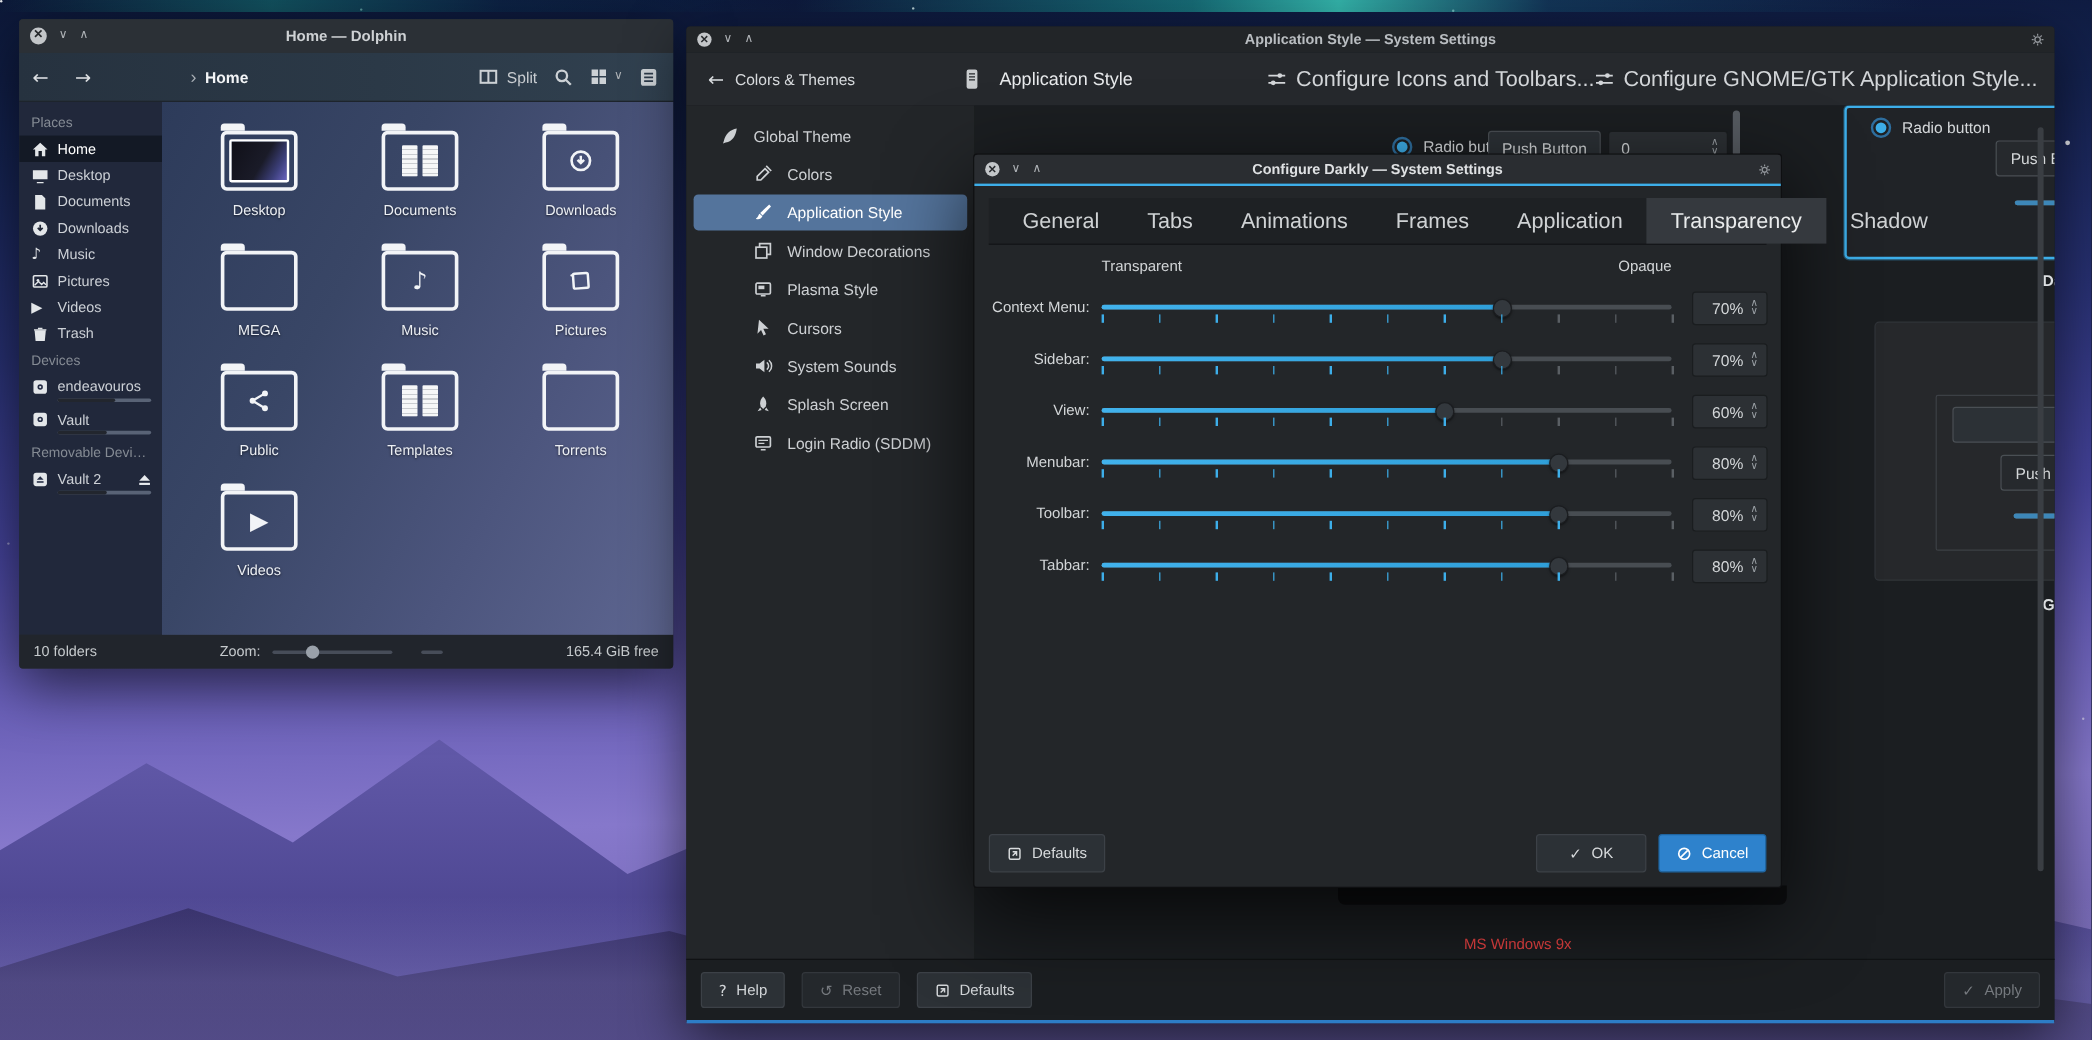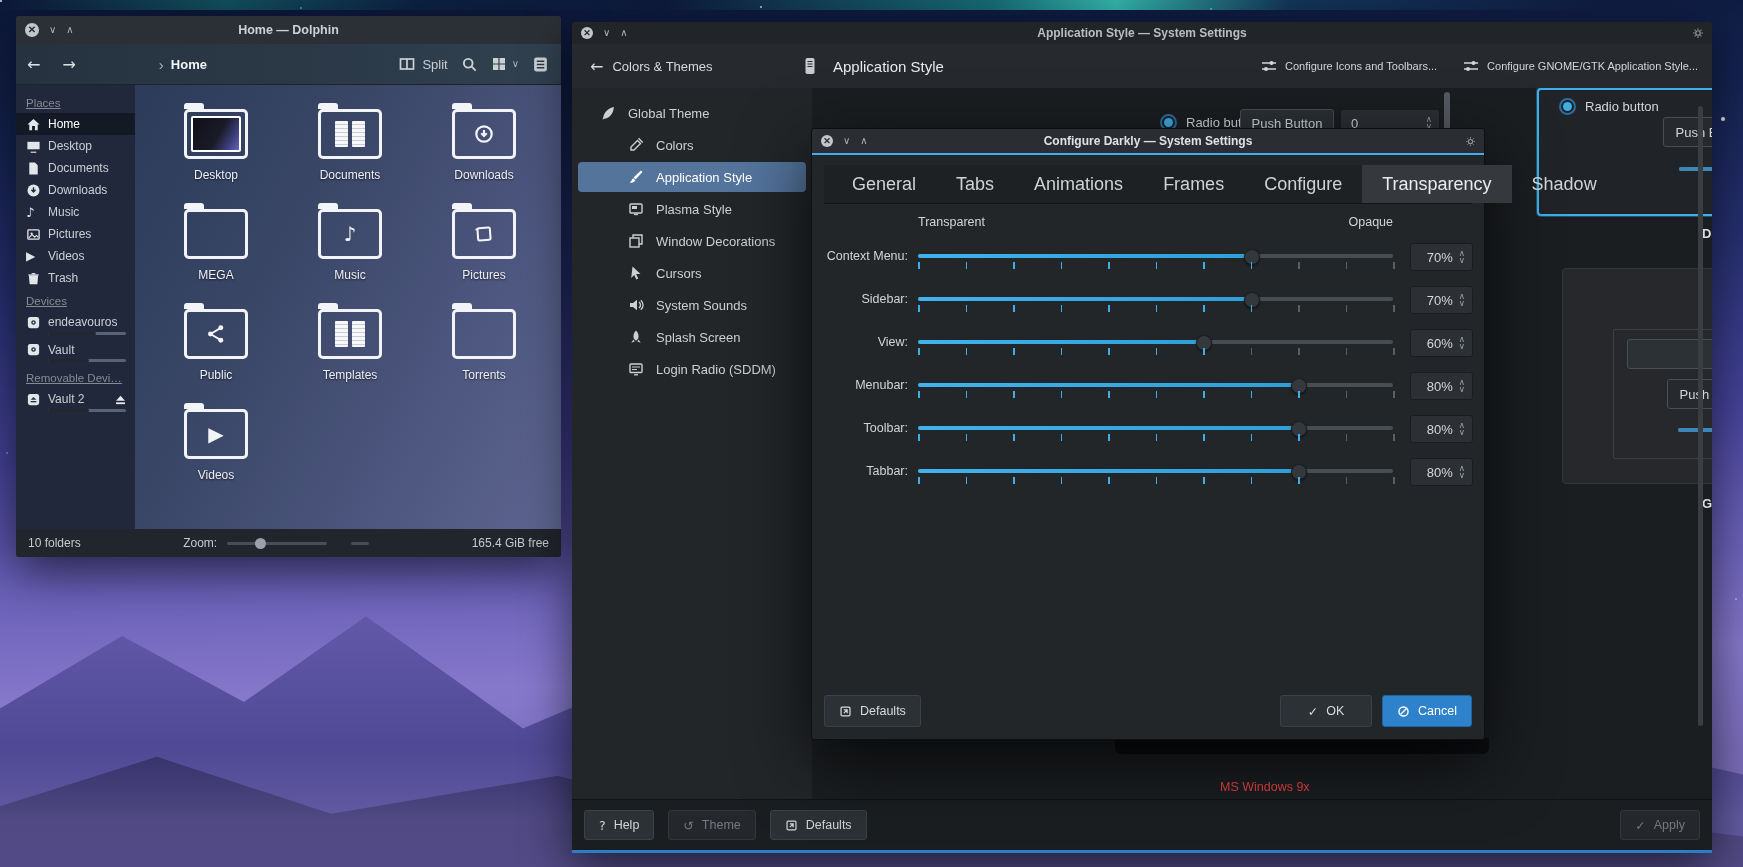--- a/index.html
+++ b/index.html
@@ -49,21 +49,21 @@
     background:linear-gradient(90deg,#26323f,#2b3947 55%,#314150);border-bottom:1px solid #1d242c;
     color:#d3d7da;font-size:13px;}
   .d-toolbar .navarrow{font-size:16px;color:#dde0e3;padding:0 11px;font-family:"DejaVu Sans",sans-serif;}
   .crumbs{display:flex;align-items:center;gap:7px;margin-left:72px;}
   .crumbs .sep{color:#aab0b6;font-size:15px;}
   .crumbs .here{font-weight:bold;color:#f2f4f6;font-size:13px;}
   .d-tool-right{margin-left:auto;display:flex;align-items:center;gap:13px;padding-right:12px;color:#ccd1d5;}
   .d-tool-right .lbl{font-size:13px;color:#c9cdd1;}
   .d-body{flex:1;display:flex;min-height:0;}
   .d-sidebar{width:119px;background:rgba(33,40,60,.95);padding-top:6px;font-size:12px;color:#c3c7cd;overflow:hidden;}
-  .p-head{color:#858b94;font-size:11.5px;padding:6px 0 4px 10px;text-decoration:underline;}
+  .p-head{color:#858b94;font-size:11.5px;padding:6px 0 4px 10px;}
   .p-item{display:flex;align-items:center;gap:7px;padding:3.5px 0 3.5px 10px;color:#ccd0d6;}
   .p-item .icon{width:15px;height:15px;color:#e3e6e9;}
   .p-item.sel{background:rgba(17,22,34,.85);color:#fff;}
   .dev-item{padding-bottom:1px;}
   .usage{margin:1px 0 4px 32px;width:78px;height:3px;background:#596376;border-radius:2px;position:relative;}
   .usage i{position:absolute;left:0;top:0;bottom:0;background:#22262e;border-radius:2px;}
   .eject{margin-left:auto;margin-right:8px;color:#e8ebee;}
   .d-main{flex:1;position:relative;
     background:linear-gradient(118deg,#2d3b5a 0%,#394666 35%,#4c557d 68%,#5e6691 100%);}
   .fgrid{position:absolute;left:14px;top:6px;display:grid;grid-template-columns:repeat(3,134px);grid-auto-rows:100px;}
@@ -90,21 +90,21 @@
     border-bottom:3px solid #2d7dc6;}
   #syss .tbar{height:22px;background:#222528;border-radius:3px 3px 0 0;}
   #syss .tbar .title{font-size:12px;color:#b9bdc1;}
   .s-header{position:absolute;top:22px;left:0;right:0;height:44px;background:#26292d;
     border-bottom:1px solid #141619;display:flex;align-items:center;color:#d7dadd;}
   .backwrap{display:flex;align-items:center;gap:9px;padding-left:18px;width:212px;}
   .backarrow{font-size:16px;color:#d7dadd;font-family:"DejaVu Sans",sans-serif;}
   .backlbl{font-size:13px;}
   .sbtoggle{color:#c9ccce;margin-right:16px;}
   .pagetitle{font-size:15px;color:#e8eaec;}
-  .s-headbtns{margin-left:auto;display:flex;align-items:center;gap:26px;padding-right:14px;font-size:11px;color:#d3d6d9;}
+  .s-headbtns{margin-left:auto;display:flex;align-items:center;padding-right:14px;font-size:18px;color:#d3d6d9;}
   .hbtn{display:flex;align-items:center;gap:8px;}
   .s-sidebar{position:absolute;top:66px;left:0;width:240px;bottom:50px;background:#232629;padding-top:8px;}
   .s-item{display:flex;align-items:center;gap:12px;height:30px;padding-left:26px;margin:2px 6px;
     border-radius:4px;color:#cdd0d3;font-size:13px;}
   .s-item.toplevel{padding-left:26px;text-align:center;}
   .s-item.child{padding-left:50px;}
   .s-item.sel{background:#54749c;color:#fff;}
   .s-item .icon{width:16px;height:16px;color:currentColor;}
   .s-content{position:absolute;top:66px;left:240px;right:0;bottom:50px;background:#1b1e21;overflow:hidden;}
   .radio{width:13px;height:13px;border-radius:50%;border:2px solid #7d848a;background:#1e2124;position:relative;}
@@ -514,35 +514,35 @@
           <svg width="16" height="16" viewBox="0 0 16 16">
             <path d="M13 1.5L14.5 3 7.5 10.5 5.5 8.5z" fill="currentColor"></path>
             <path d="M5 9.2c-1.2 1-1 3-3.2 4 2.2 1.2 4.5.2 5.5-2z" fill="currentColor"></path>
           </svg>
         </span>
       <span>Application Style</span>
     </div>
     <div class="s-item child">
       <span class="icon">
           <svg width="16" height="16" viewBox="0 0 16 16">
+            <rect x="2" y="5" width="9" height="9" fill="none" stroke="currentColor" stroke-width="1.4"></rect>
+            <path d="M5 5V2h9v9h-3" fill="none" stroke="currentColor" stroke-width="1.4"></path>
+          </svg>
+        </span>
+      <span>Window Decorations</span>
+    </div>
+    <div class="s-item child">
+      <span class="icon">
+          <svg width="16" height="16" viewBox="0 0 16 16">
             <rect x="2" y="3" width="12" height="9" rx="1" fill="none" stroke="currentColor" stroke-width="1.4"></rect>
             <rect x="4" y="5" width="5" height="3" fill="currentColor"></rect>
             <path d="M6 13.5h4" stroke="currentColor" stroke-width="1.3"></path>
           </svg>
         </span>
       <span>Plasma Style</span>
-    </div>
-    <div class="s-item child">
-      <span class="icon">
-          <svg width="16" height="16" viewBox="0 0 16 16">
-            <rect x="2" y="5" width="9" height="9" fill="none" stroke="currentColor" stroke-width="1.4"></rect>
-            <path d="M5 5V2h9v9h-3" fill="none" stroke="currentColor" stroke-width="1.4"></path>
-          </svg>
-        </span>
-      <span>Window Decorations</span>
     </div>
     <div class="s-item child">
       <span class="icon">
           <svg width="16" height="16" viewBox="0 0 16 16">
             <path d="M4.5 1.5l8 7.5h-4.4l2.2 4.5-2 1-2.1-4.4-3 3z" fill="currentColor"></path>
           </svg>
         </span>
       <span>Cursors</span>
     </div>
     <div class="s-item child">
@@ -635,21 +635,21 @@
     <div class="mswin" style="left:408px;top:692px;">MS Windows 9x</div>
   </div>
   <div class="s-scroll"></div>
   <div class="s-footer">
     <div class="fbtn">
       <span class="ic">?</span>
       <span>Help</span>
     </div>
     <div class="fbtn dim">
       <span class="ic">↺</span>
-      <span>Theme</span>
+      <span>Reset</span>
     </div>
     <div class="fbtn">
       <span class="icon">
           <svg width="13" height="13" viewBox="0 0 16 16">
             <rect x="2.5" y="2.5" width="11" height="11" rx="1.5" fill="none" stroke="currentColor" stroke-width="1.5"></rect>
             <path d="M6 10l4-4M10 10V6H6" stroke="currentColor" stroke-width="1.5" fill="none"></path>
           </svg>
         </span>
       <span>Defaults</span>
     </div>
@@ -675,21 +675,21 @@
           <path d="M8 1.5v2.2M8 12.3v2.2M1.5 8h2.2M12.3 8h2.2M3.4 3.4l1.6 1.6M11 11l1.6 1.6M12.6 3.4L11 5M5 11l-1.6 1.6" stroke="currentColor" stroke-width="1.4"></path>
         </svg>
       </span>
   </div>
   <div class="blueline"></div>
   <div class="dtabs">
     <span class="dtab">General</span>
     <span class="dtab">Tabs</span>
     <span class="dtab">Animations</span>
     <span class="dtab">Frames</span>
-    <span class="dtab">Configure</span>
+    <span class="dtab">Application</span>
     <span class="dtab sel">Transparency</span>
     <span class="dtab">Shadow</span>
   </div>
   <div class="scalehead">
     <span>Transparent</span>
     <span>Opaque</span>
   </div>
 
   <div class="srow" style="top:116px;">
     <span class="slabel">Context Menu:</span>

